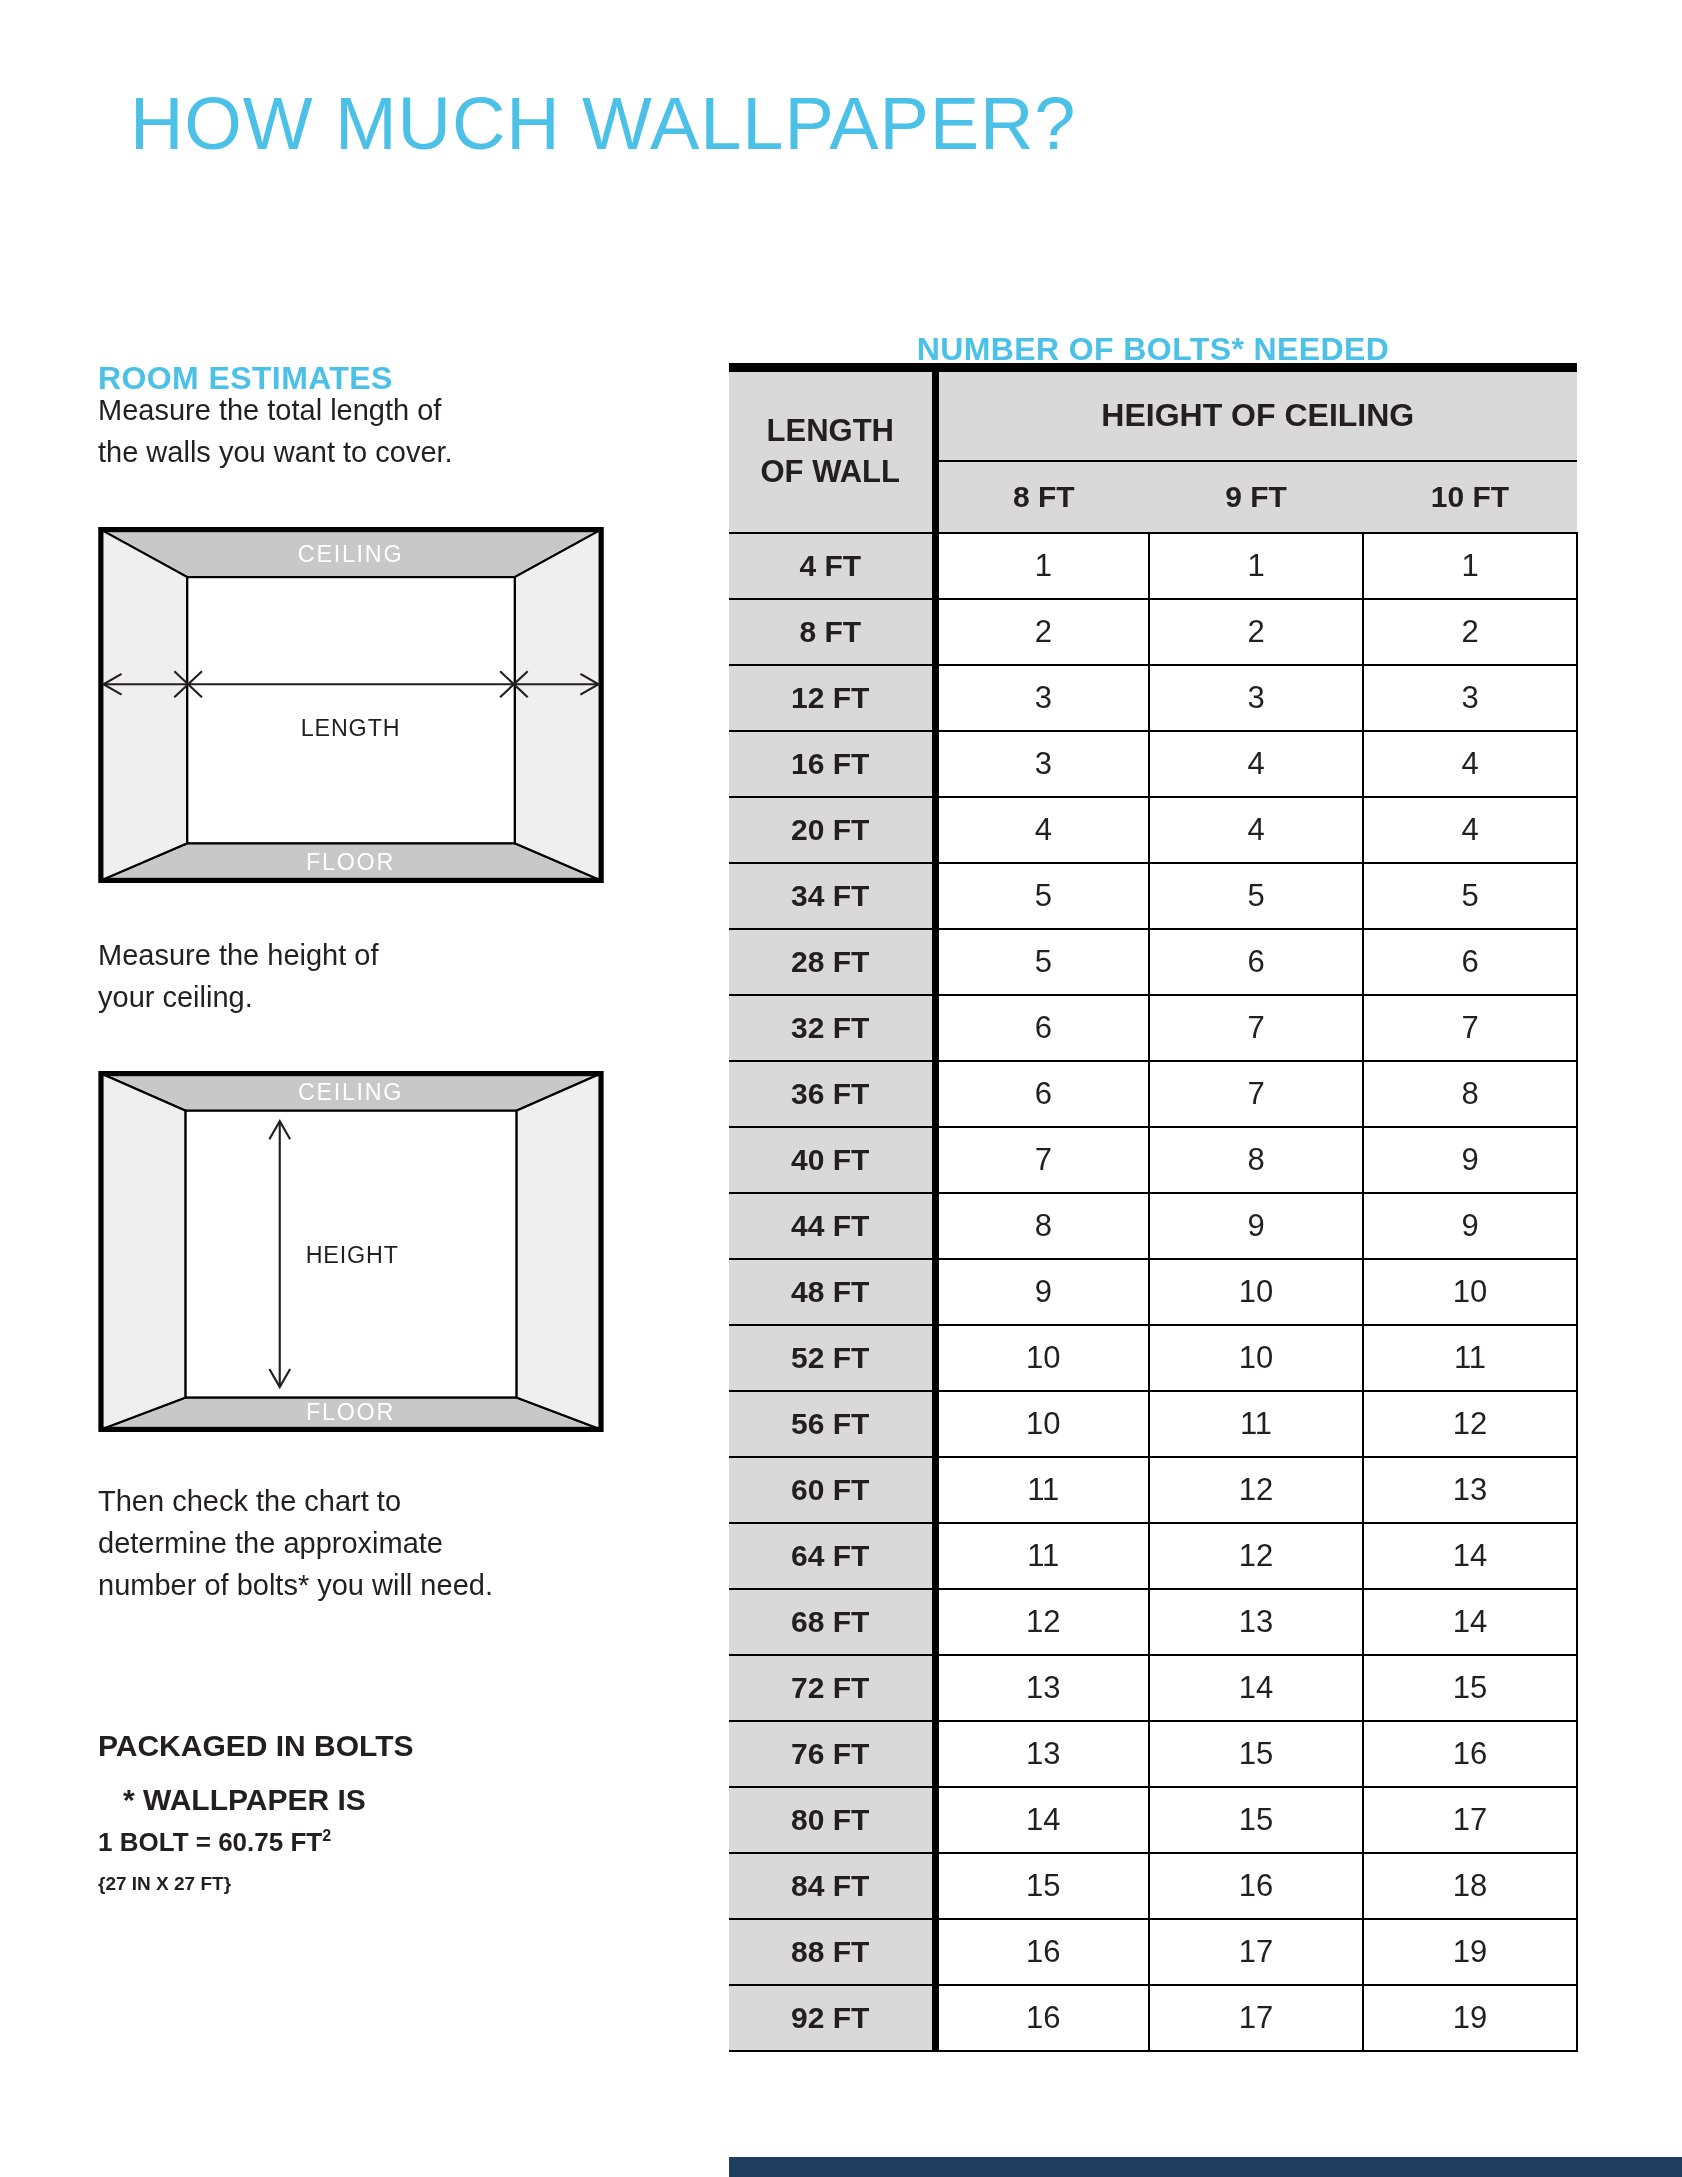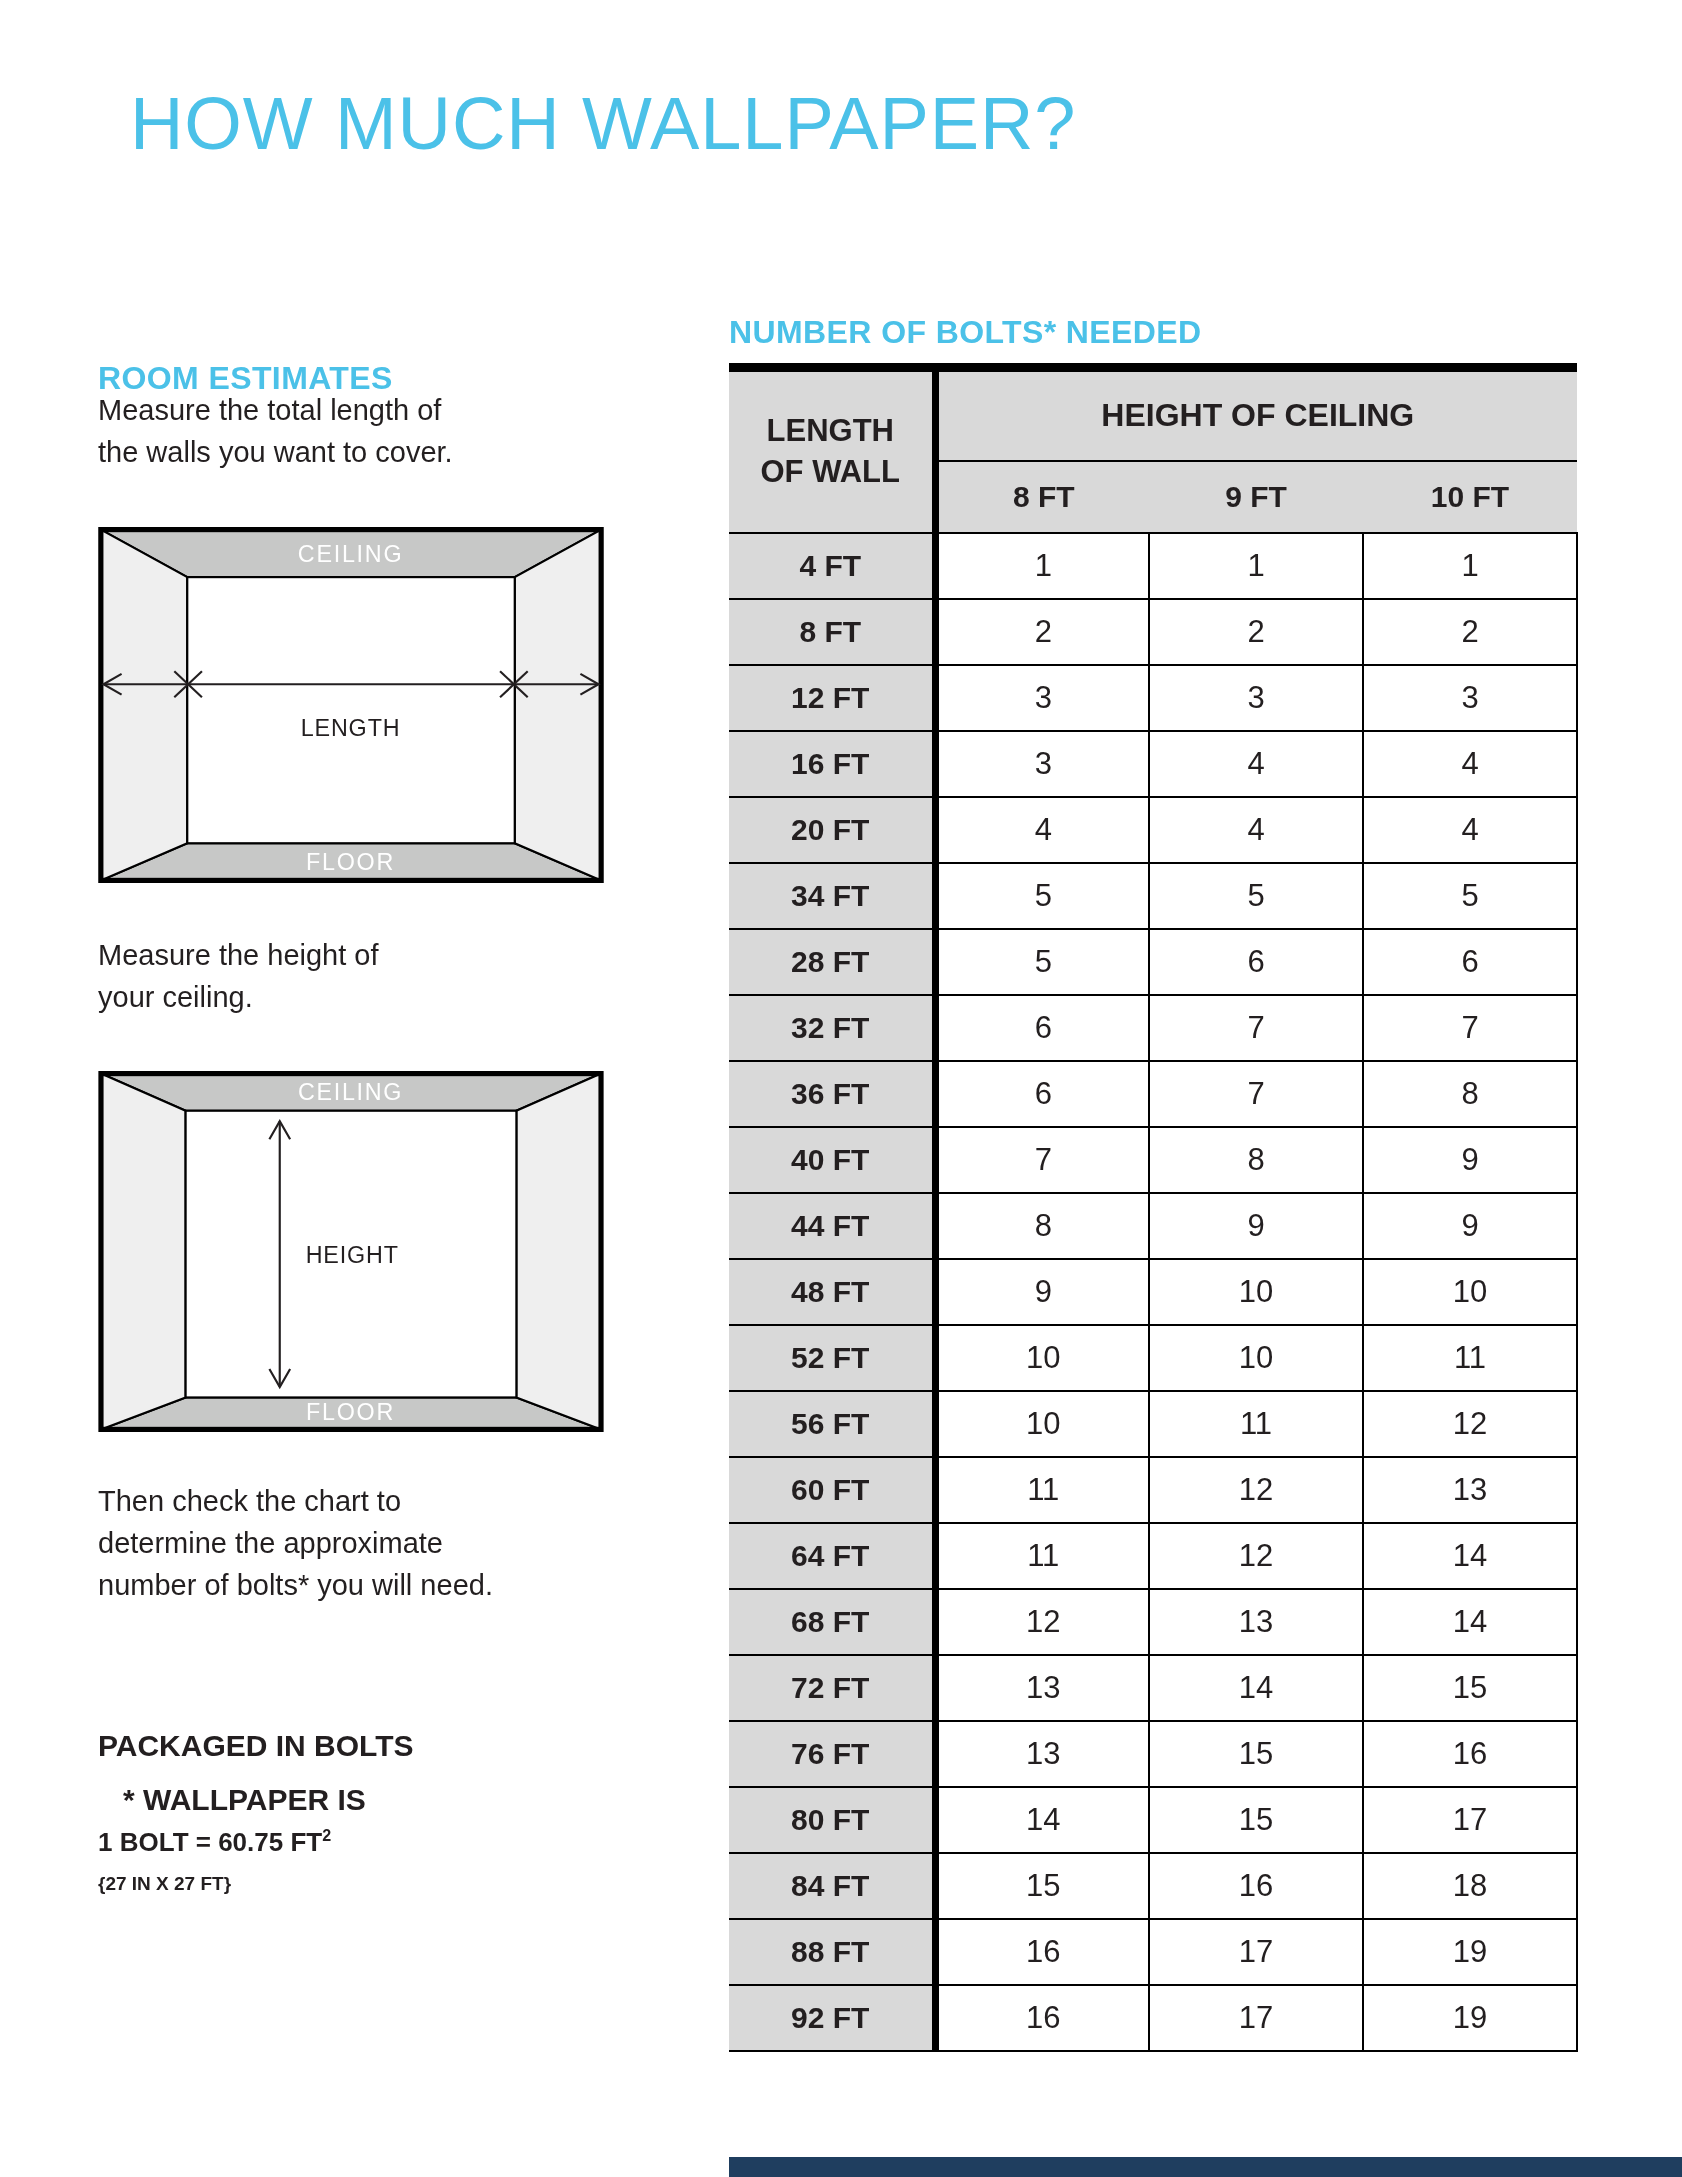--- a/index.html
+++ b/index.html
@@ -15,21 +15,21 @@
 
   #page-title {
     left:97px; top:81px;
     font-size:74px; font-weight:normal;
     color:#4bc1e8; letter-spacing:0.9px;margin-left:33px;
   }
   .sec-head {
     font-size:32px; font-weight:bold; color:#4bc1e8; letter-spacing:0.4px;
   }
   #room-estimates-heading { left:98px; top:315px;margin-top:45px; }
-  #table-heading { left:729px; top:314px; width:848px; }
+  #table-heading { left:729px; top:331px; width:848px; text-align:center; }
 
   .para { font-size:29px; line-height:1.45; color:#231f20; }
   #step1 { left:98px; top:389px; }
   #step2 { left:98px; top:934px; }
   #step3 { left:98px; top:1480px; }
 
   #diagram1 { left:98px; top:527px; }
   #diagram2 { left:98px; top:1071px; }
   svg { display:block; }
   svg text { font-family:"Liberation Sans", sans-serif; }

